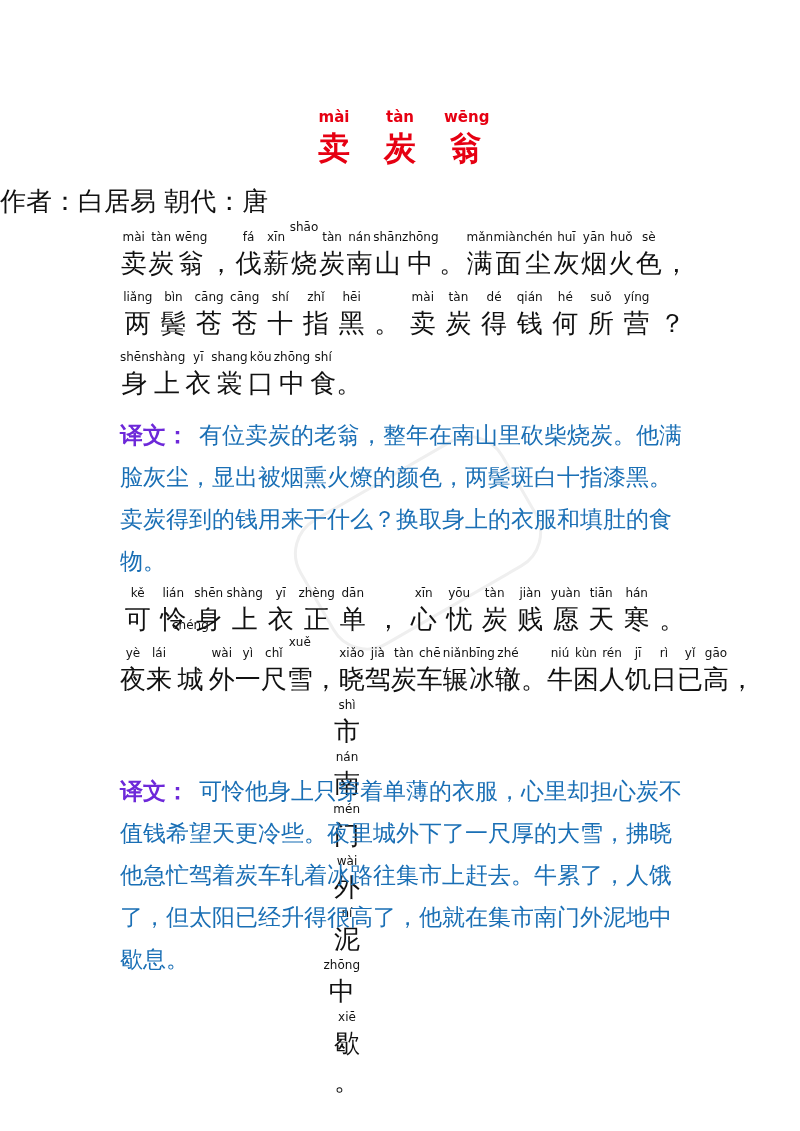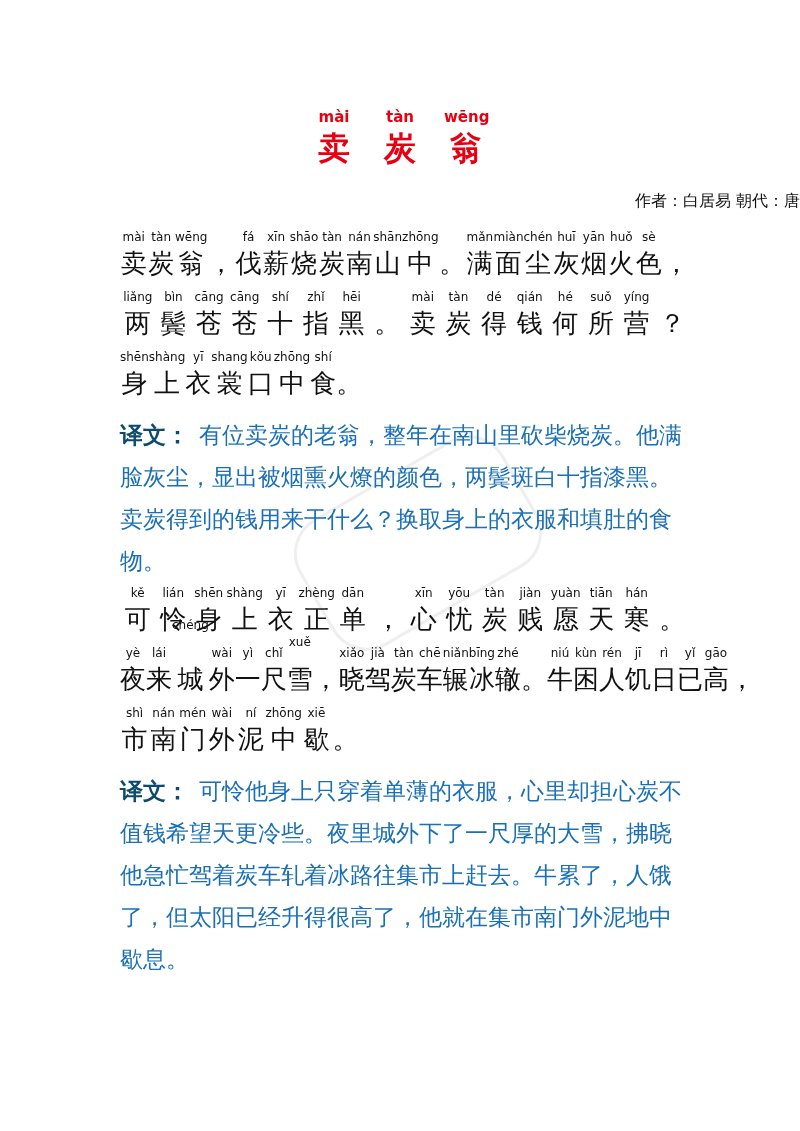--- a/index.html
+++ b/index.html
@@ -8,33 +8,33 @@
   .page { position: absolute; left: 0; top: 0; width: 800px; height: 1131px; }
 
   .title-block { position: absolute; left: 0; width: 800px; top: 108px; text-align: center; }
   .title-py { display: flex; justify-content: center; gap: 22px; color: #e60012;
               font-size: 15px; font-weight: bold; line-height: 18px; }
   .title-py span { width: 44px; text-align: center; }
   .title-hz { display: flex; justify-content: center; gap: 22px; color: #e60012;
               font-size: 32px; font-weight: bold; line-height: 40px; margin-top: 2px; }
   .title-hz span { width: 44px; text-align: center; }
 
-  .author { position: absolute; left: 0; width: 800px; top: 186px; text-align: right;
-            font-size: 16px; line-height: 30px; color: #111; }
+  .author { position: absolute; left: 0; width: 800px; top: 186px; text-align: left;
+            font-size: 26px; line-height: 30px; color: #111; }
 
   .verse { position: absolute; left: 120px; width: 570px; }
   .verse-line { display: flex; align-items: flex-end; height: 60px; }
   .ruby { display: inline-flex; flex-direction: column; align-items: center; }
   .ruby .py { font-size: 12px; line-height: 14px; height: 14px; color: #111; white-space: nowrap; }
   .ruby .hz { font-size: 26px; line-height: 38px; color: #111; }
   .punct { font-size: 26px; line-height: 38px; color: #111; }
 
   .translation { position: absolute; left: 120px; width: 570px; font-size: 23px;
                  line-height: 42px; color: #1a6fb5; }
-  .translation .label { color: #0c4a6e; font-weight: bold; margin-right: 10px; }
+  .translation .label { color: #6d28d9; font-weight: bold; margin-right: 10px; }
 
   .watermark { position: absolute; left: 300px; top: 470px; width: 230px; height: 140px;
                border: 3px solid #efefef; border-radius: 40px; transform: rotate(-30deg); }
 </style>
 </head>
 <body>
 
 <div class="page">
   <div class="watermark"></div>
 
@@ -69,21 +69,21 @@
         </span>
         <span class="punct" style="flex: 1 1 0px; text-align: center;">，</span>
         <span class="ruby" style="flex: 1 1 0px;">
           <span class="py">fá</span>
           <span class="hz">伐</span>
         </span>
         <span class="ruby" style="flex: 1 1 0px;">
           <span class="py">xīn</span>
           <span class="hz">薪</span>
         </span>
-        <span class="ruby" style="flex: 1 1 0px;">
+        <span class="ruby" style="flex: 1 1 0px; gap: 10px;">
           <span class="py">shāo</span>
           <span class="hz">烧</span>
         </span>
         <span class="ruby" style="flex: 1 1 0px;">
           <span class="py">tàn</span>
           <span class="hz">炭</span>
         </span>
         <span class="ruby" style="flex: 1 1 0px;">
           <span class="py">nán</span>
           <span class="hz">南</span>
@@ -367,21 +367,21 @@
         <span class="ruby" style="flex: 1 1 0px;">
           <span class="py">yǐ</span>
           <span class="hz">已</span>
         </span>
         <span class="ruby" style="flex: 1 1 0px;">
           <span class="py">gāo</span>
           <span class="hz">高</span>
         </span>
         <span class="punct" style="flex: 1 1 0px; text-align: center;">，</span>
       </div>
-      <div class="verse-line" style="width: 240px;">
+      <div class="verse-line" style="width: 240px; flex-direction: column;">
         <span class="ruby" style="flex: 1 1 0px;">
           <span class="py">shì</span>
           <span class="hz">市</span>
         </span>
         <span class="ruby" style="flex: 1 1 0px;">
           <span class="py">nán</span>
           <span class="hz">南</span>
         </span>
         <span class="ruby" style="flex: 1 1 0px;">
           <span class="py">mén</span>

